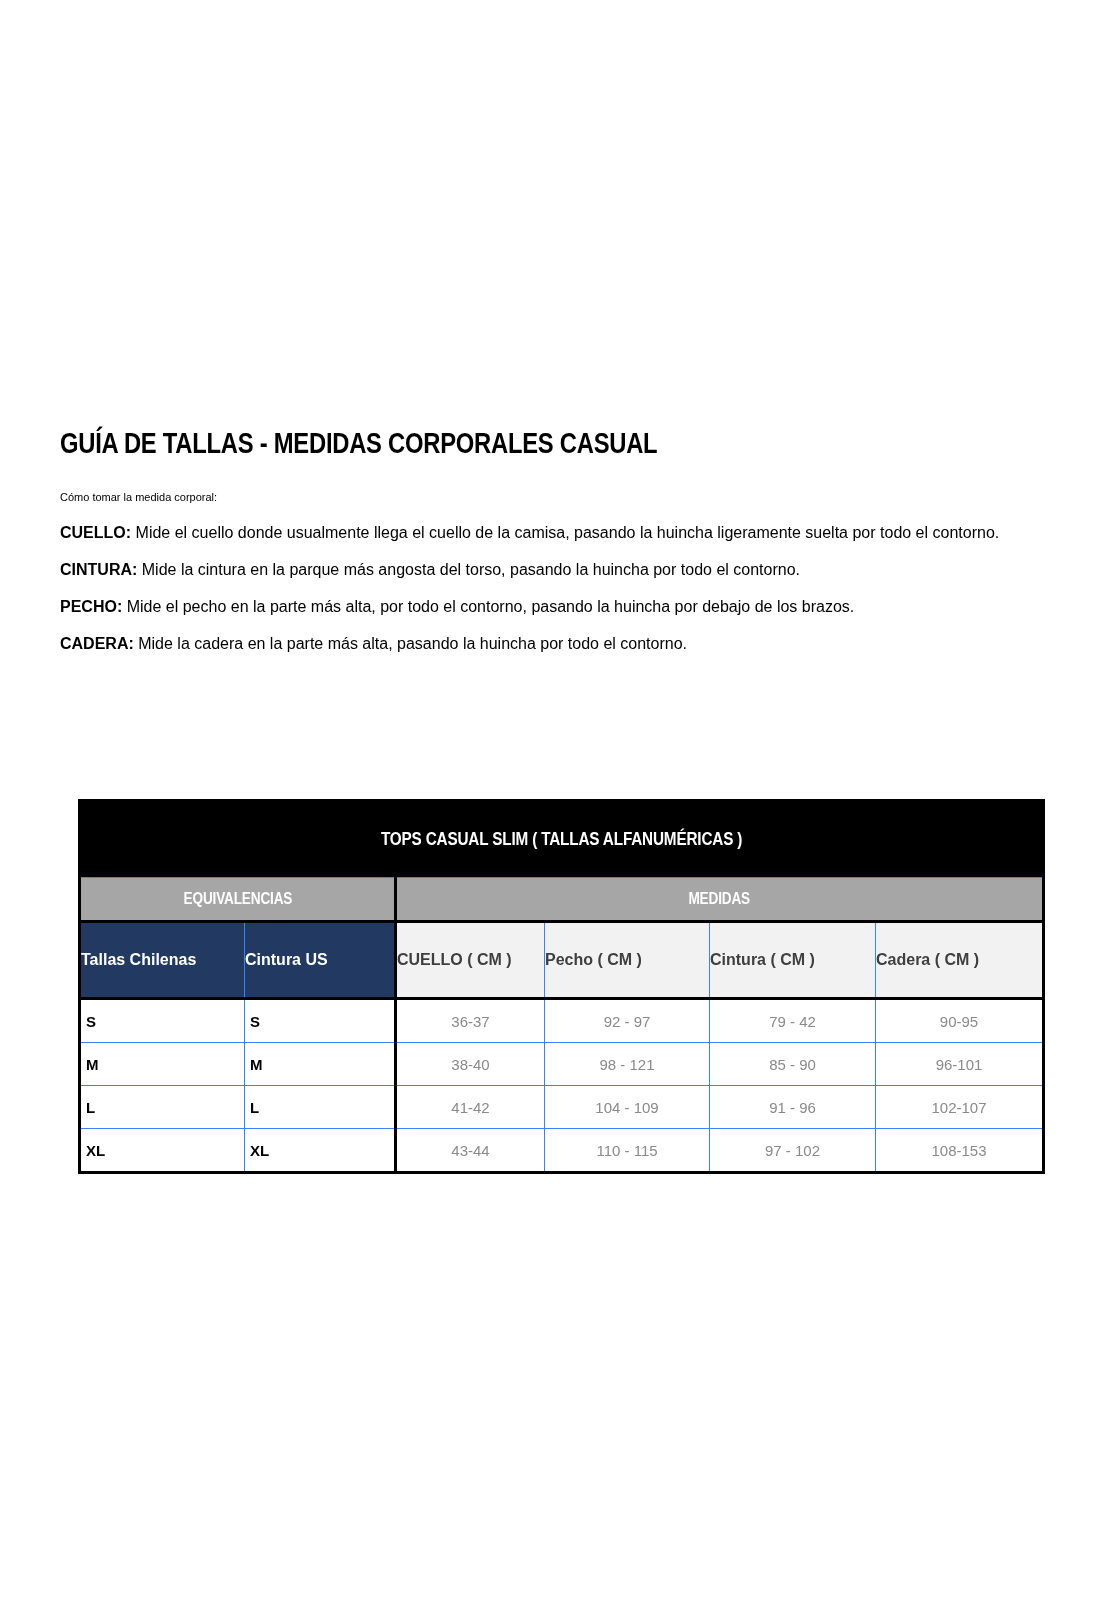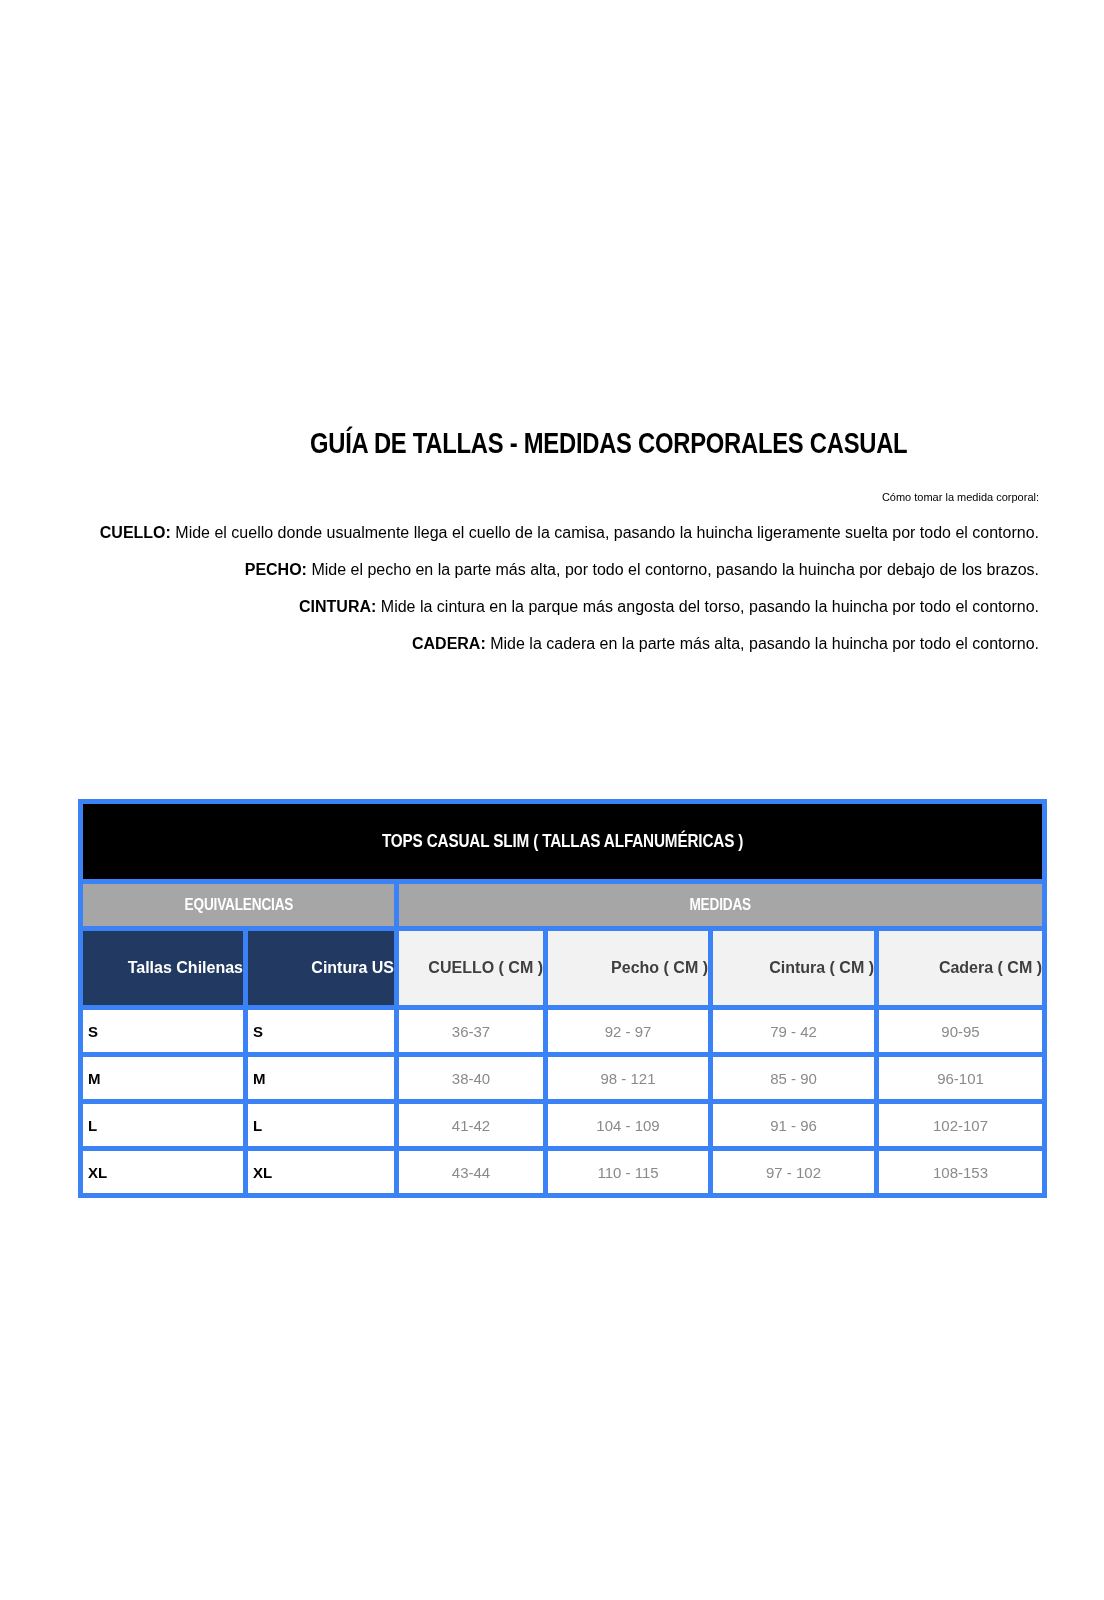--- a/index.html
+++ b/index.html
@@ -7,24 +7,23 @@
     position: relative;
     width: 1104px;
     height: 1600px;
     background: #ffffff;
     font-family: "Liberation Sans", sans-serif;
     color: #000000;
     overflow: hidden;
   }
   .text-block {
     position: absolute;
-    left: 74px;
+    left: 60px;
     top: 429px;
     width: 965px;
-    text-align: right;
   }
   h1.doc-title {
     margin: 0;
     font-size: 29px;
     font-weight: bold;
     line-height: 1;
     white-space: nowrap;
   }
   .cond {
     display: inline-block;
@@ -56,21 +55,21 @@
   table.size-table {
     position: absolute;
     left: 78px;
     top: 799px;
     width: 964px;
     border-collapse: collapse;
     table-layout: fixed;
     border: 3px solid #000000;
   }
   table.size-table td {
-    border: 5px solid #3b82f6;
+    border: 1px solid #3b82f6;
     padding: 0;
     overflow: hidden;
     vertical-align: middle;
   }
   tr.t-title td {
     height: 75px;
     background: var(--c-black, #000000);
     color: #ffffff;
     text-align: center;
     font-weight: bold;
@@ -80,21 +79,21 @@
     height: 42px;
     background: var(--c-gray, #a6a6a6);
     color: #ffffff;
     text-align: center;
     font-weight: bold;
     font-size: 16px;
     border-bottom: 3px solid #000000;
   }
   tr.t-cols td {
     height: 74px;
-    text-align: right;
+    text-align: left;
     font-weight: bold;
     font-size: 16px;
     border-bottom: 3px solid #000000;
   }
   tr.t-cols td.navy { background: var(--c-navy, #223a62); color: #ffffff; }
   tr.t-cols td.light { background: var(--c-light, #f2f2f2); color: #3f3f3f; }
   tr.t-data td { height: 42px; background: #ffffff; }
   tr.t-data td.szlabel {
     text-align: left;
     padding-left: 5px;
@@ -114,22 +113,22 @@
 
 <div class="page">
 
   <div class="text-block">
     <h1 class="doc-title"><span class="cond">GUÍA DE TALLAS - MEDIDAS CORPORALES CASUAL</span></h1>
 
     <p class="intro">Cómo tomar la medida corporal:</p>
 
     <div class="defs">
       <p class="def"><span class="lbl">CUELLO:</span> <span>Mide el cuello donde usualmente llega el cuello de la camisa, pasando la huincha ligeramente suelta por todo el contorno.</span></p>
+      <p class="def"><span class="lbl">CINTURA:</span> <span>Mide la cintura en la parque más angosta del torso, pasando la huincha por todo el contorno.</span></p>
       <p class="def"><span class="lbl">PECHO:</span> <span>Mide el pecho en la parte más alta, por todo el contorno, pasando la huincha por debajo de los brazos.</span></p>
-      <p class="def"><span class="lbl">CINTURA:</span> <span>Mide la cintura en la parque más angosta del torso, pasando la huincha por todo el contorno.</span></p>
       <p class="def"><span class="lbl">CADERA:</span> <span>Mide la cadera en la parte más alta, pasando la huincha por todo el contorno.</span></p>
     </div>
   </div>
 
   <table class="size-table">
     <colgroup>
       <col style="width:165px">
         <col style="width:151px">
         <col style="width:149px">
         <col style="width:165px">

